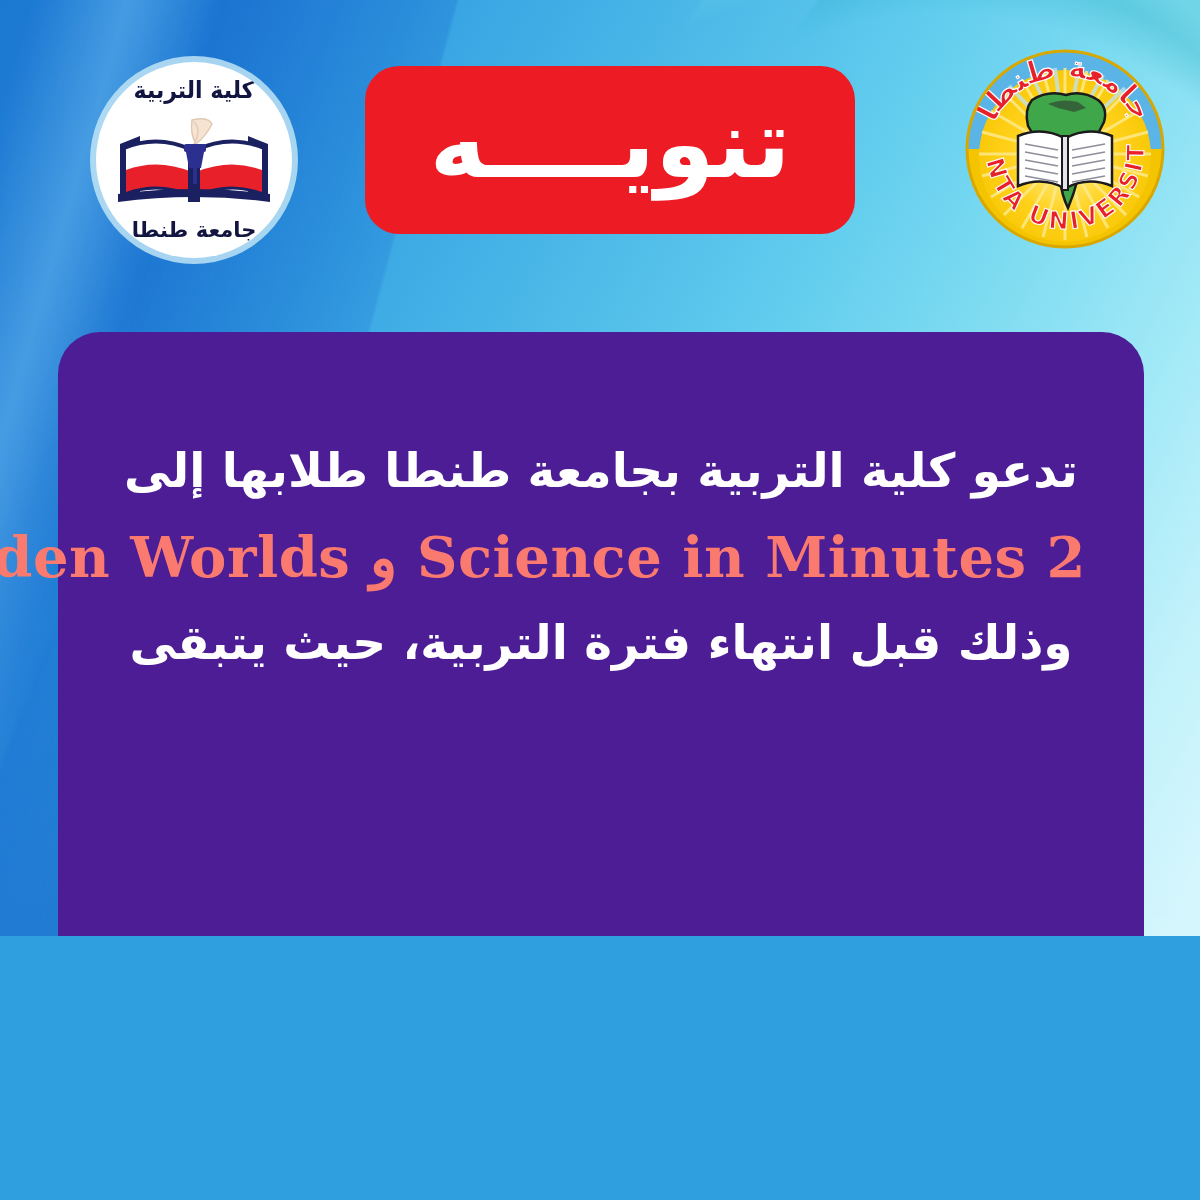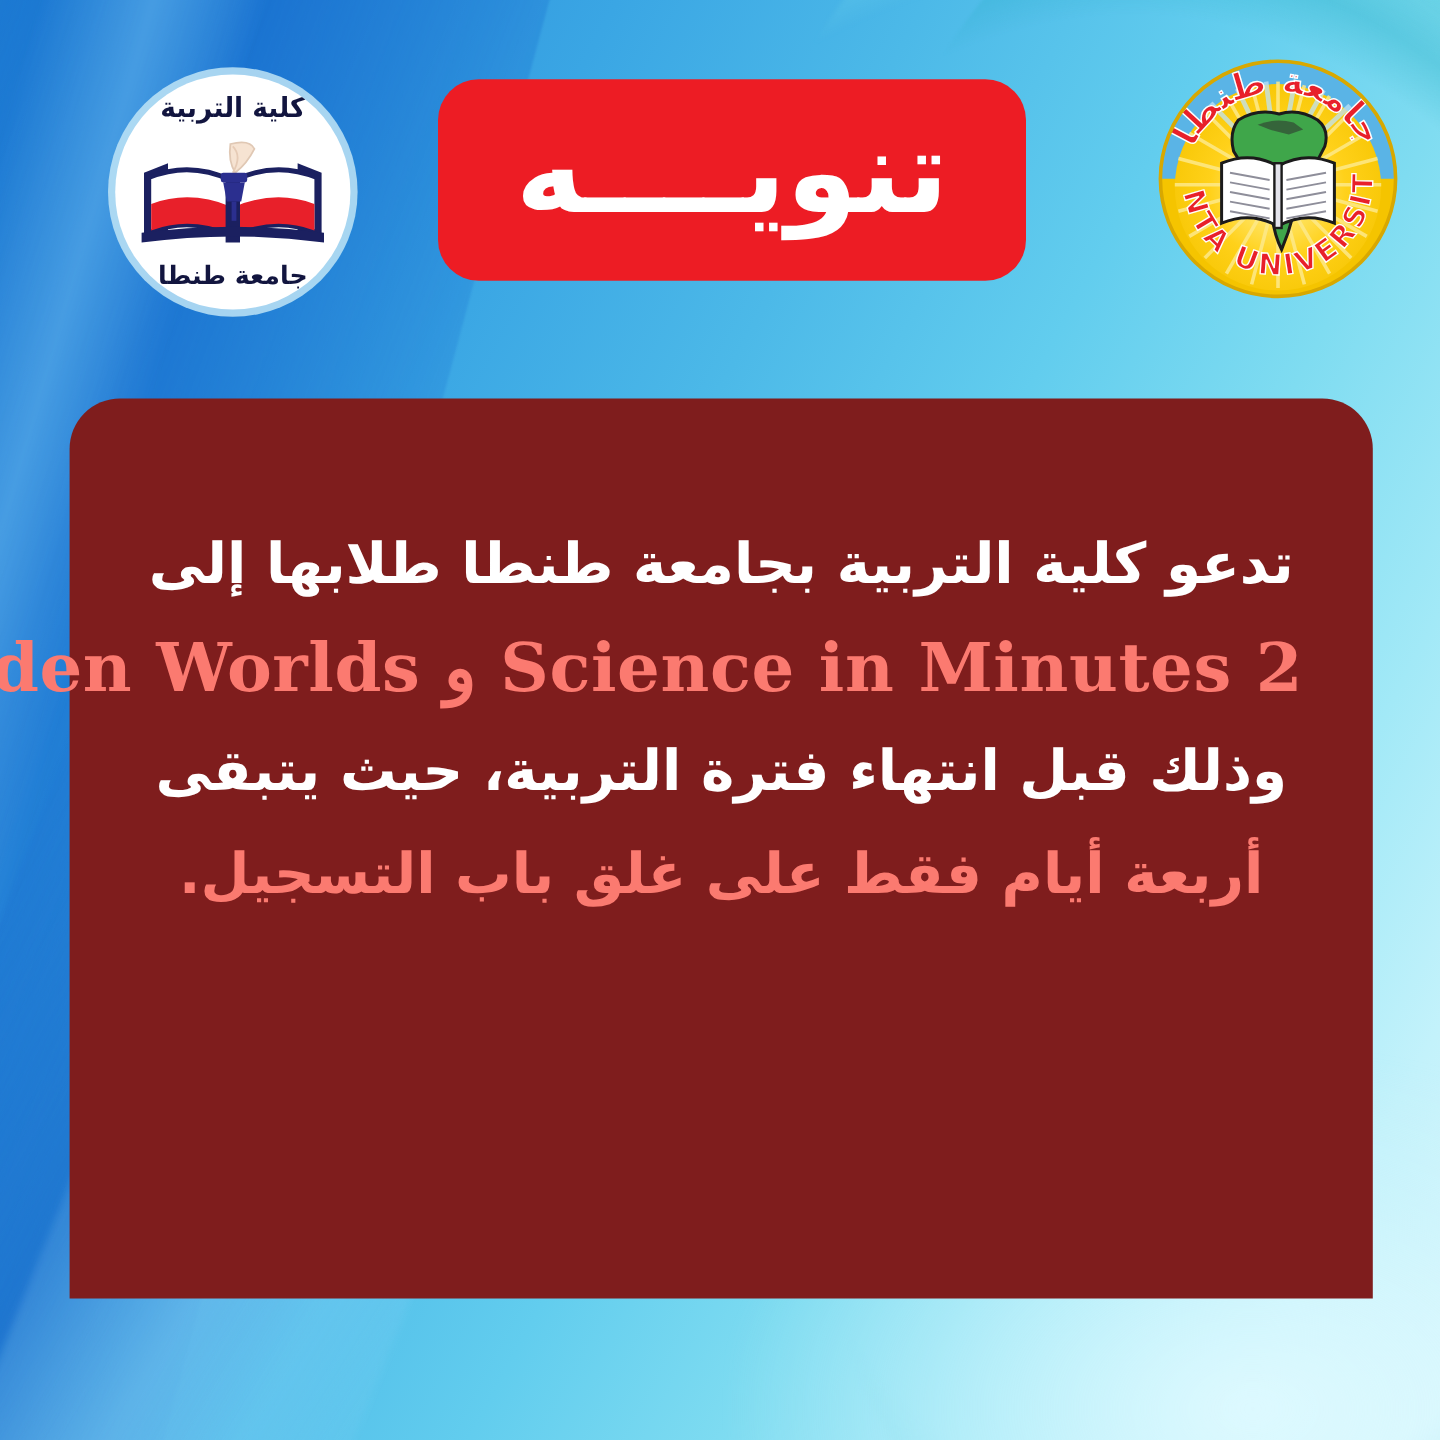--- a/index.html
+++ b/index.html
@@ -3,21 +3,21 @@
 <meta charset="utf-8">
 <title>تنويه - كلية التربية جامعة طنطا</title>
 <style>
   html,body{margin:0;padding:0;}
   body{
     width:1200px;height:1200px;overflow:hidden;
     font-family:"DejaVu Sans","Liberation Sans",sans-serif;
     background:#2f9fe0;
   }
   .poster{
-    position:relative;width:1200px;height:1200px;overflow:hidden;
+    position:relative;width:1200px;height:936px;overflow:hidden;
   }
 
   
   .bg-base{
     position:absolute;inset:0;
     background:
       linear-gradient(118deg,
         #1f7fd4 0%,
         #2f93dd 14%,
         #3aa6e4 28%,
@@ -135,21 +135,21 @@
     line-height:1;
     direction:rtl;
     letter-spacing:0;
     transform:translateY(-6px);
     white-space:nowrap;
   }
 
   
   .panel{
     position:absolute;left:58px;top:332px;width:1086px;height:750px;
-    background:#7f1d1d;
+    background:#4c1d95;
     border-radius:42px 42px 0 0;
     box-sizing:border-box;
     padding:96px 58px 40px 58px;
     direction:rtl;
     text-align:center;
   }
   .body-line{
     font-family:"DejaVu Sans",sans-serif;
     font-weight:bold;
     font-size:47px;
@@ -314,16 +314,15 @@
         <circle cx="103" cy="103" r="98" fill="none" stroke="#d8a800" stroke-width="3"></circle>
       </svg>
     </div>
 
   </div>
 
   <div class="panel">
     <div class="body-line">تدعو كلية التربية بجامعة طنطا طلابها إلى</div>
     <div class="body-line latin">Science in Minutes 2 و Hidden Worlds</div>
     <div class="body-line">وذلك قبل انتهاء فترة التربية، حيث يتبقى</div>
-    <div class="body-line accent">أربعة أيام فقط على غلق باب التسجيل.</div>
   </div>
 
 </div>
 
 </body></html>

